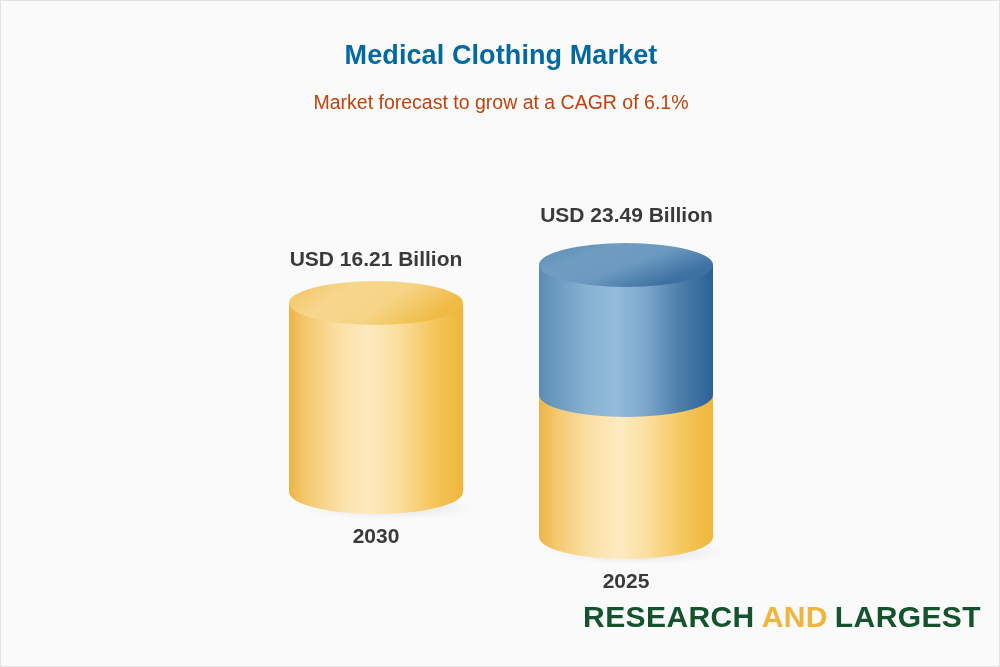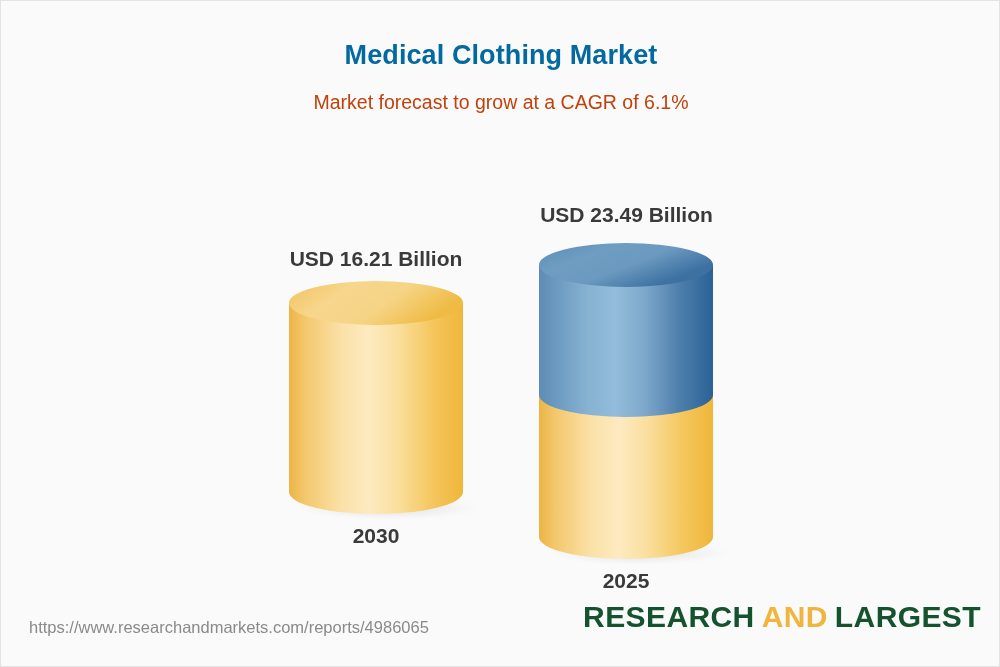--- a/index.html
+++ b/index.html
@@ -213,21 +213,20 @@
         <ellipse cx="87" cy="23" rx="87" ry="22" fill="url(#g2032-blue-top)"></ellipse>
       </svg>
 
       <div class="year-label" style="left:-13px; top:366px; width:200px;">2025</div>
     </div>
 
   </div>
 
   <div id="footer">
 
-    <a id="source-url" href="#" style="text-decoration:none; color:#8a8a8a;">https://www.researchandmarkets.com/reports/4986065</a>
 
     <div id="brand-logo">
       <div id="brand-wordmark"><span class="brand-word-primary">RESEARCH</span><span class="brand-word-accent" style="padding:0 7px;text-align:right;">AND</span><span class="brand-word-primary">LARGEST</span></div>
     </div>
 
   </div>
 
 </div>
 
 </body></html>

